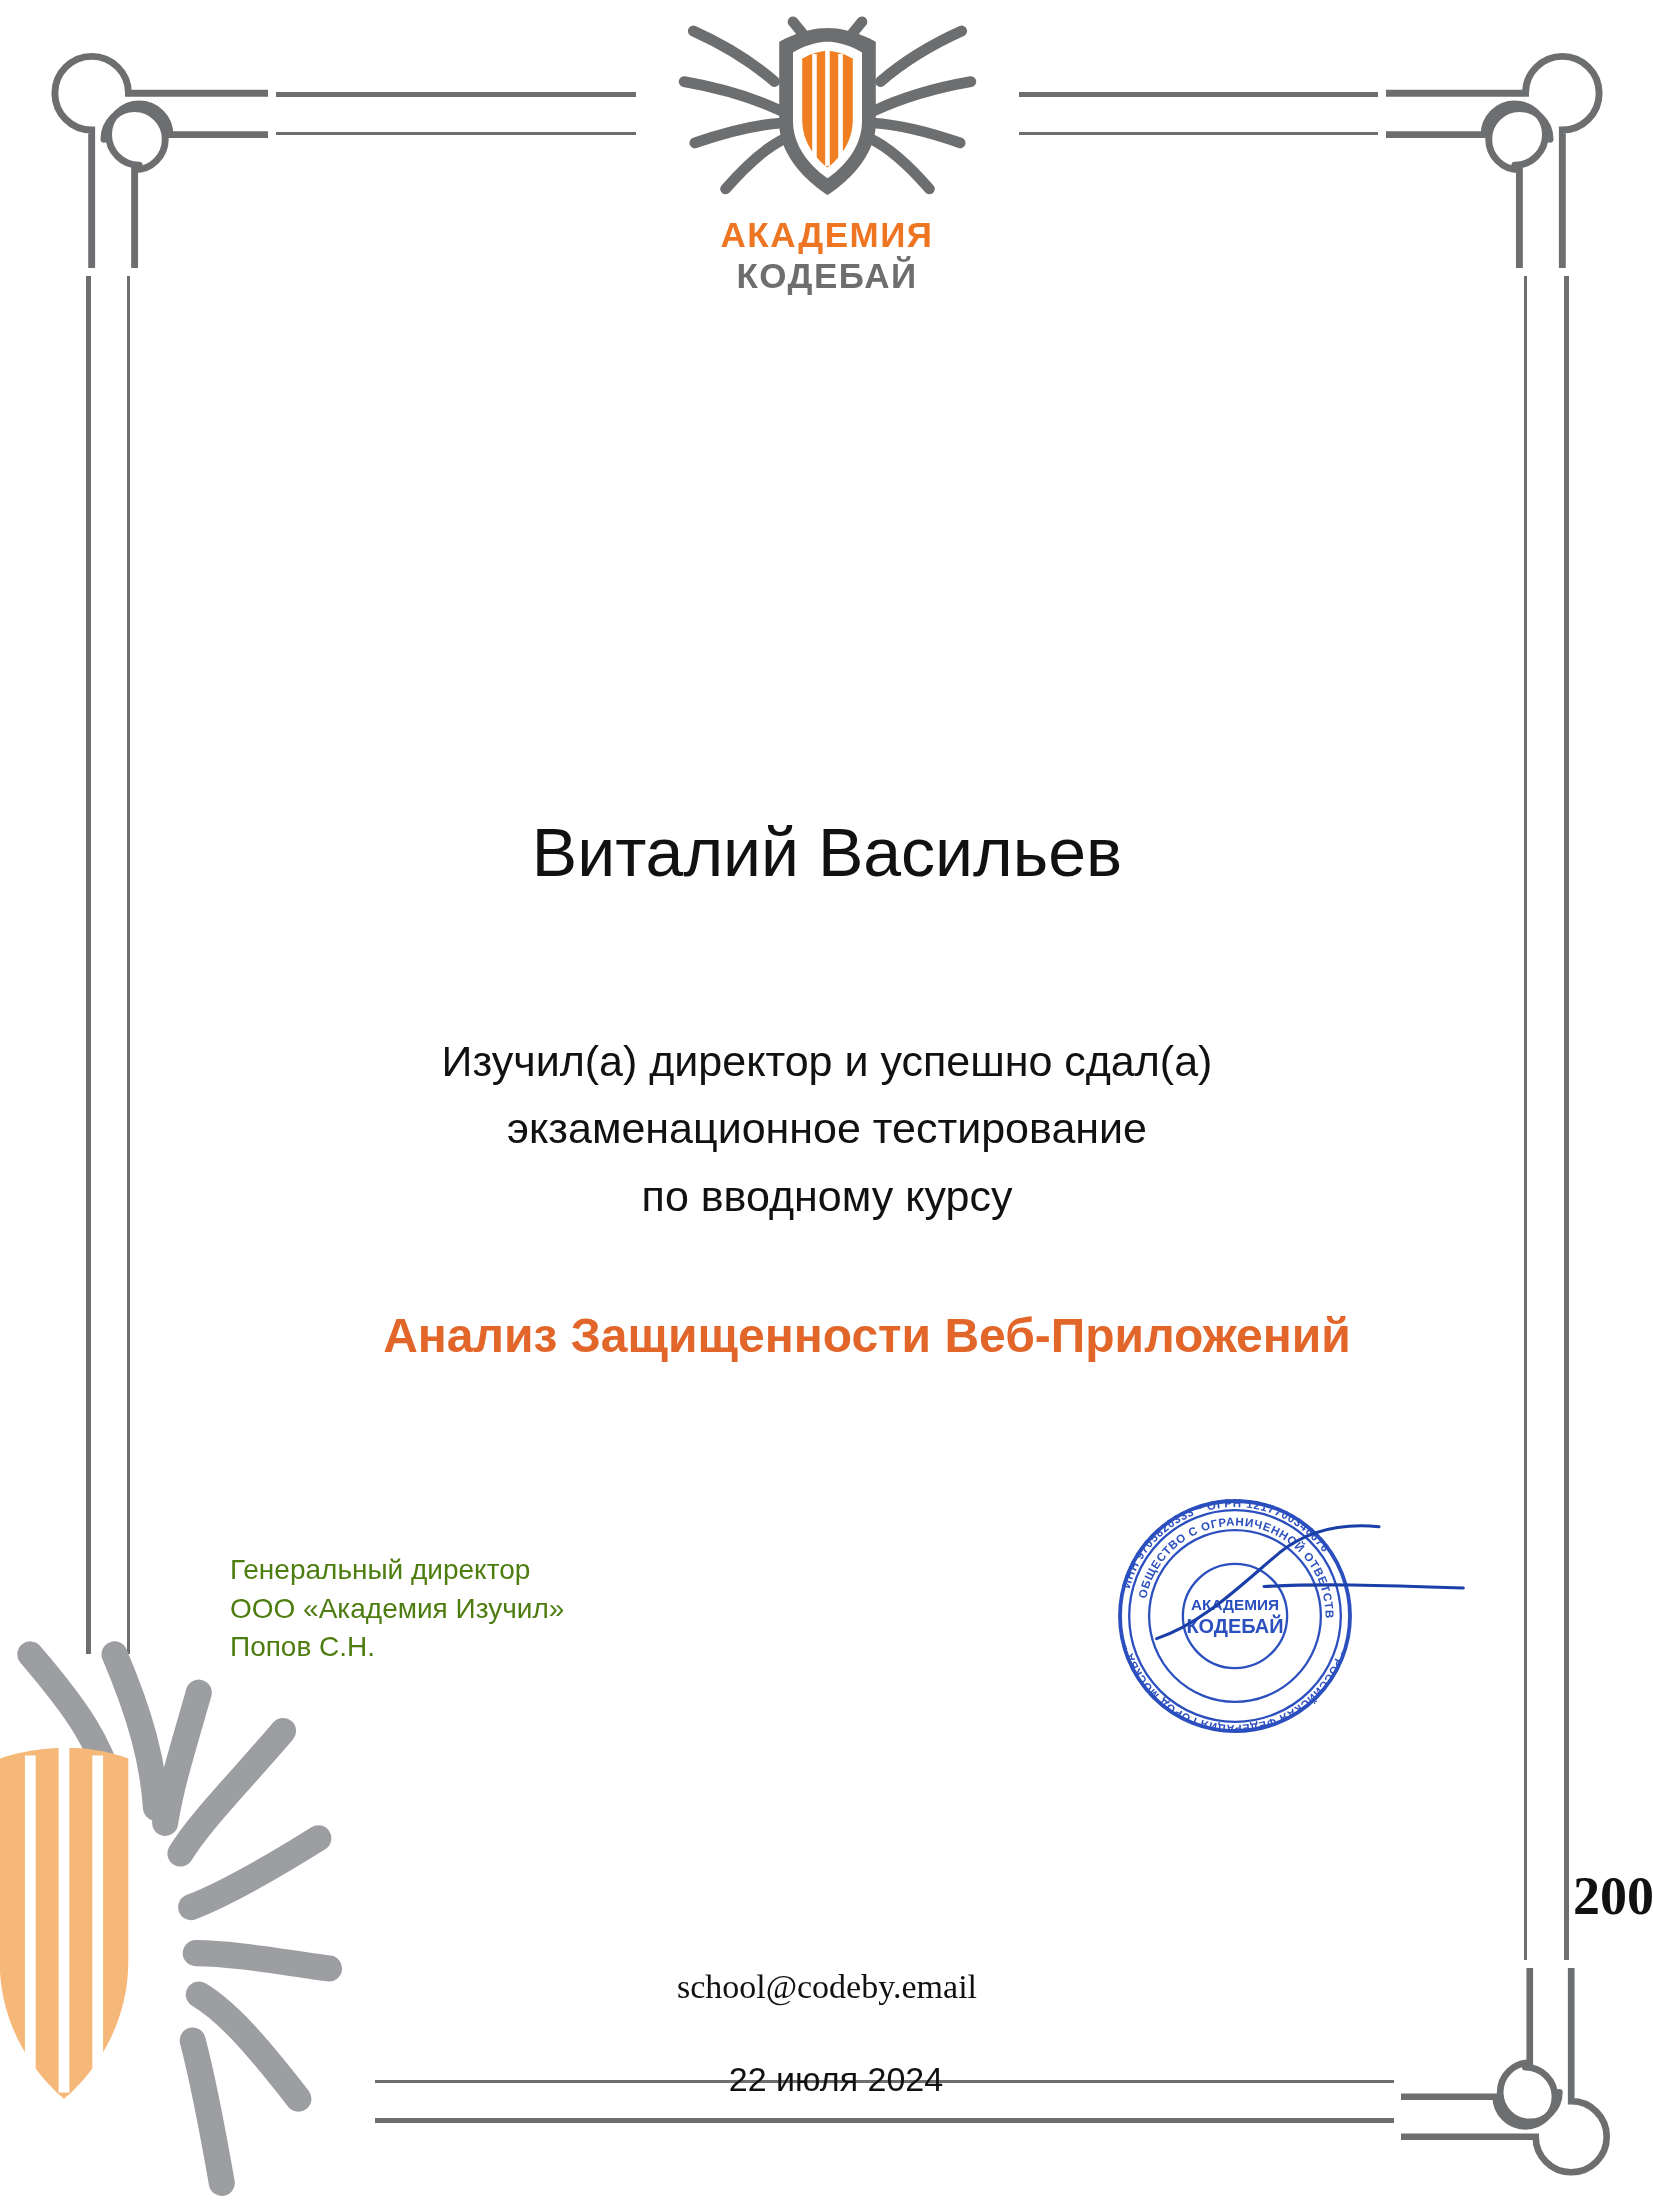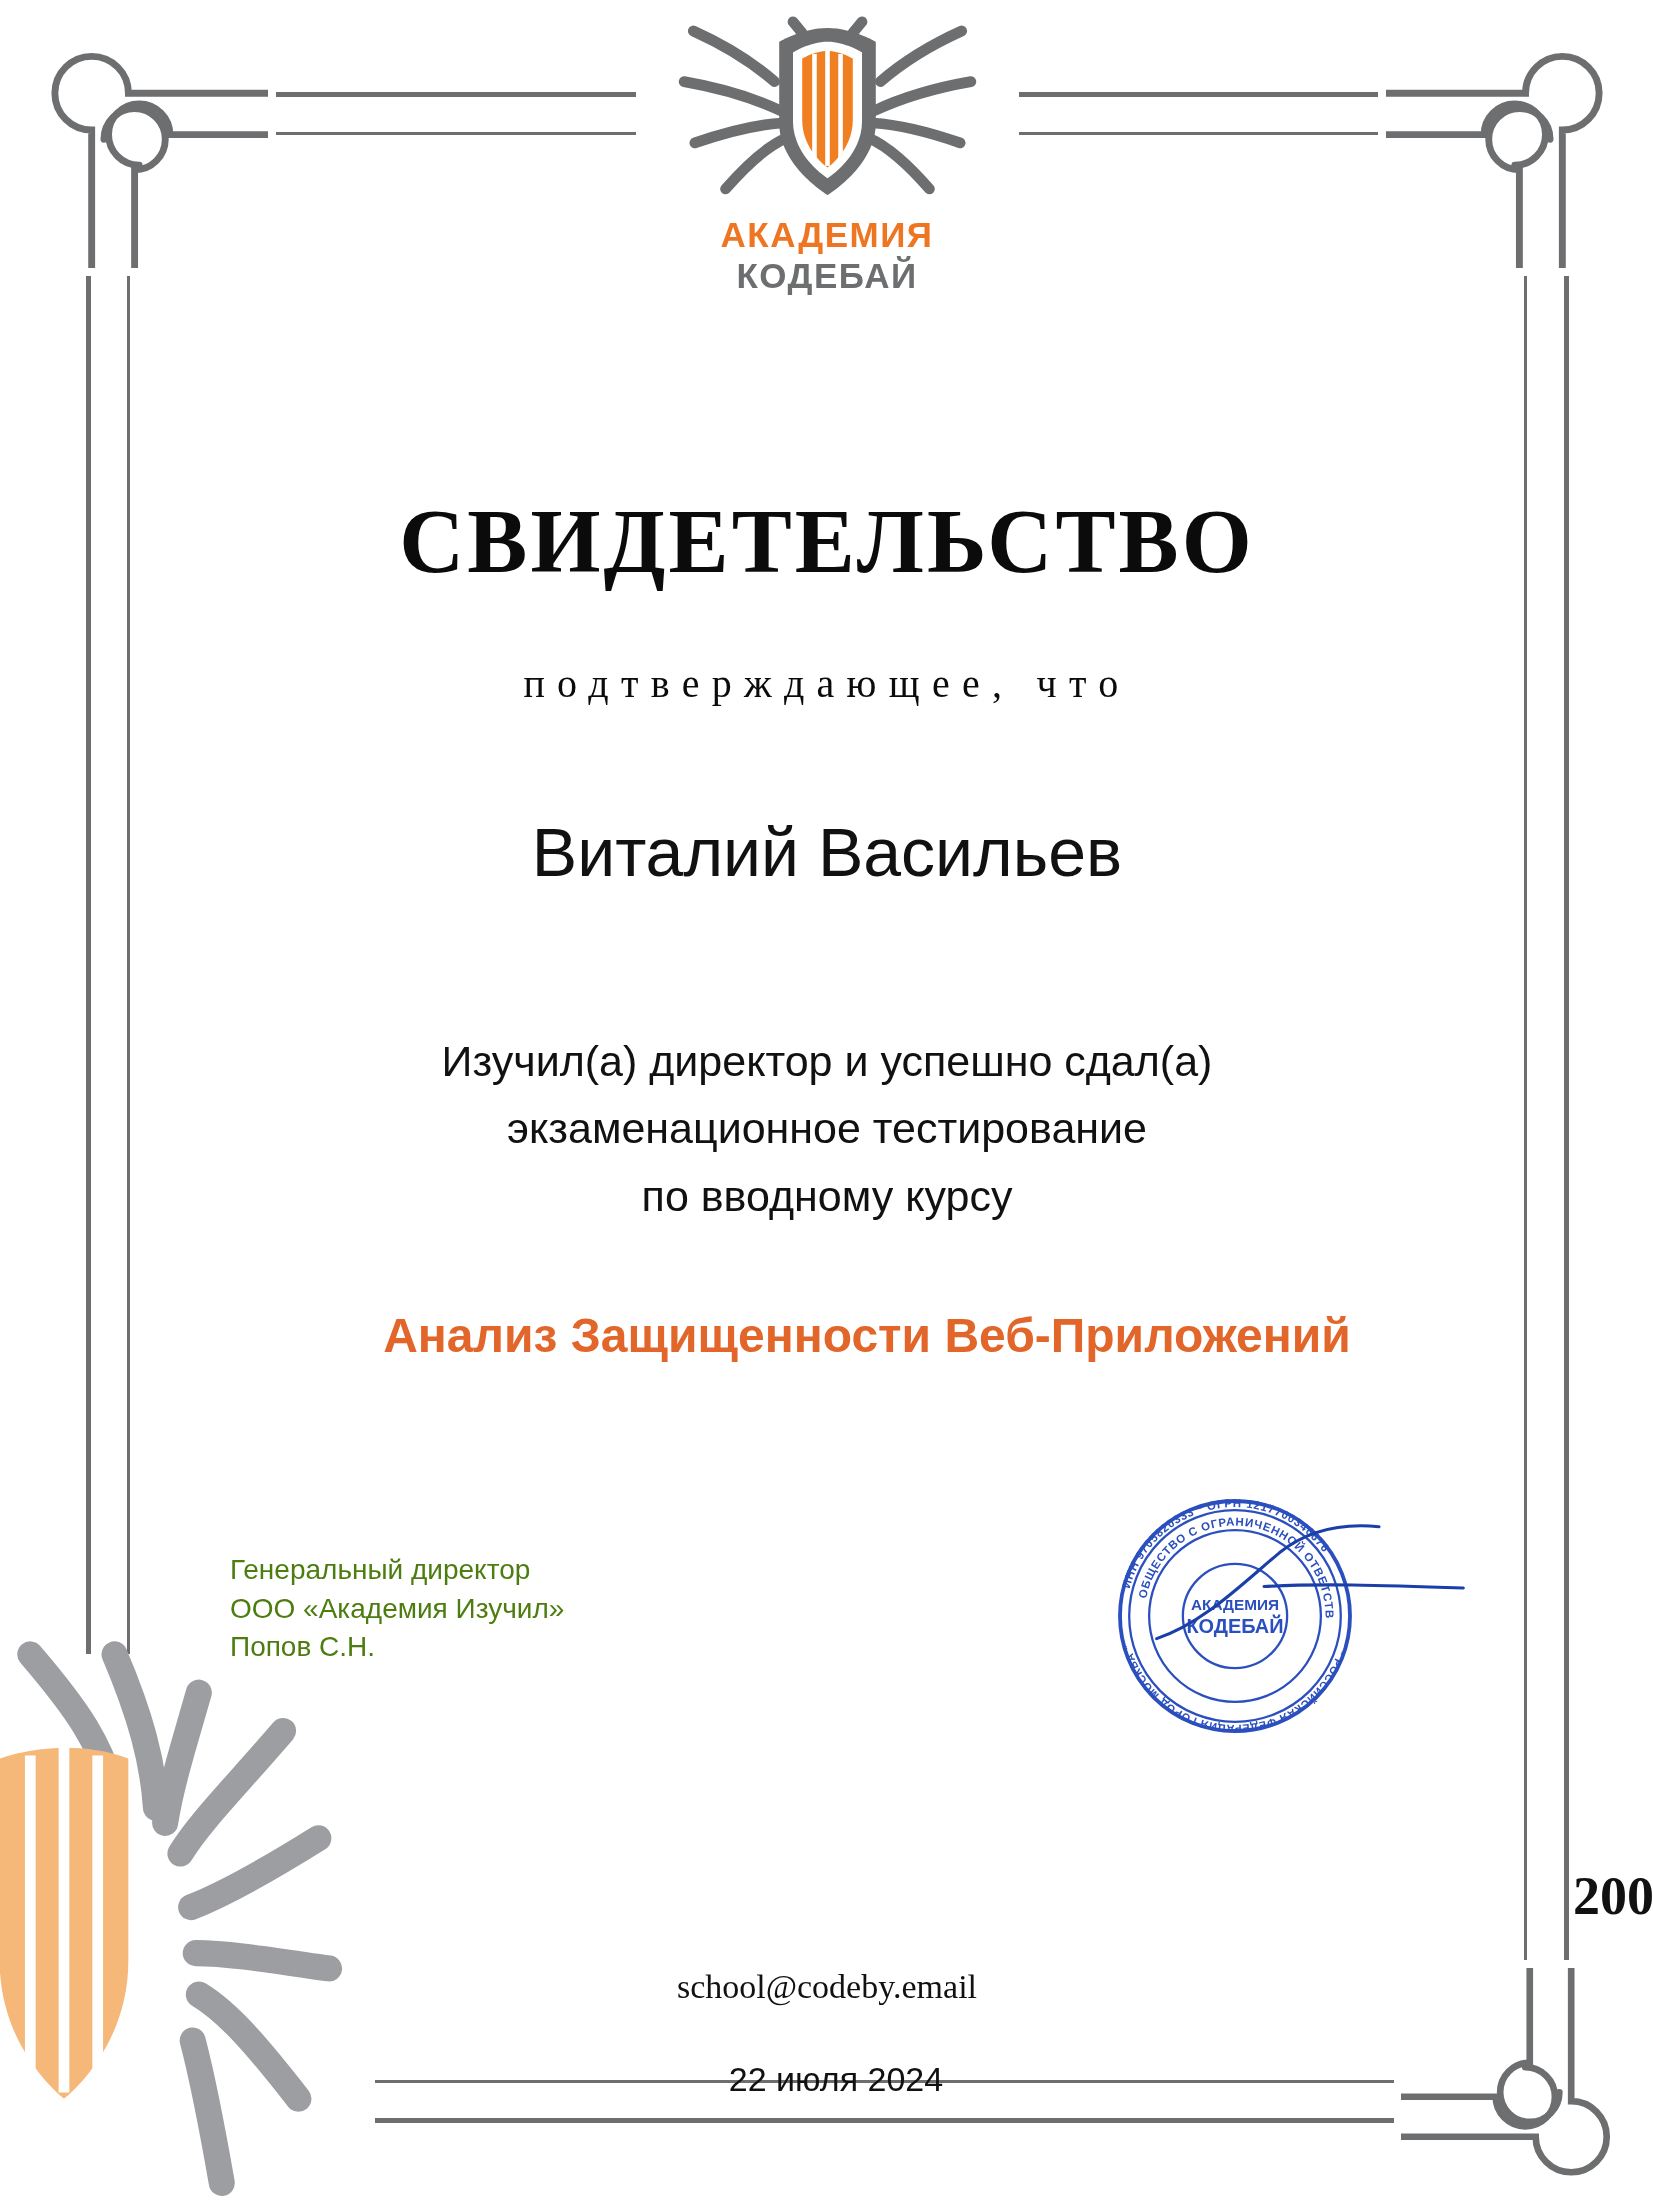--- a/index.html
+++ b/index.html
@@ -289,22 +289,20 @@
       <g stroke="#ffffff" stroke-width="6">
         <line x1="178" y1="60" x2="178" y2="196"></line>
         <line x1="195" y1="56" x2="195" y2="206"></line>
         <line x1="212" y1="60" x2="212" y2="196"></line>
       </g>
     </svg>
     <div class="logo-text-line1">АКАДЕМИЯ</div>
     <div class="logo-text-line2">КОДЕБАЙ</div>
   </div>
 
-  <div class="title">СВИДЕТЕЛЬСТВО</div>
-  <div class="subtitle">подтверждающее, что</div>
   <div class="recipient">Виталий Васильев</div>
 
   <div class="desc">
     <div>Изучил(а) директор и успешно сдал(а)</div>
     <div>экзаменационное тестирование</div>
     <div>по вводному курсу</div>
   </div>
 
   <div class="course">Анализ Защищенности Веб-Приложений</div>
 

